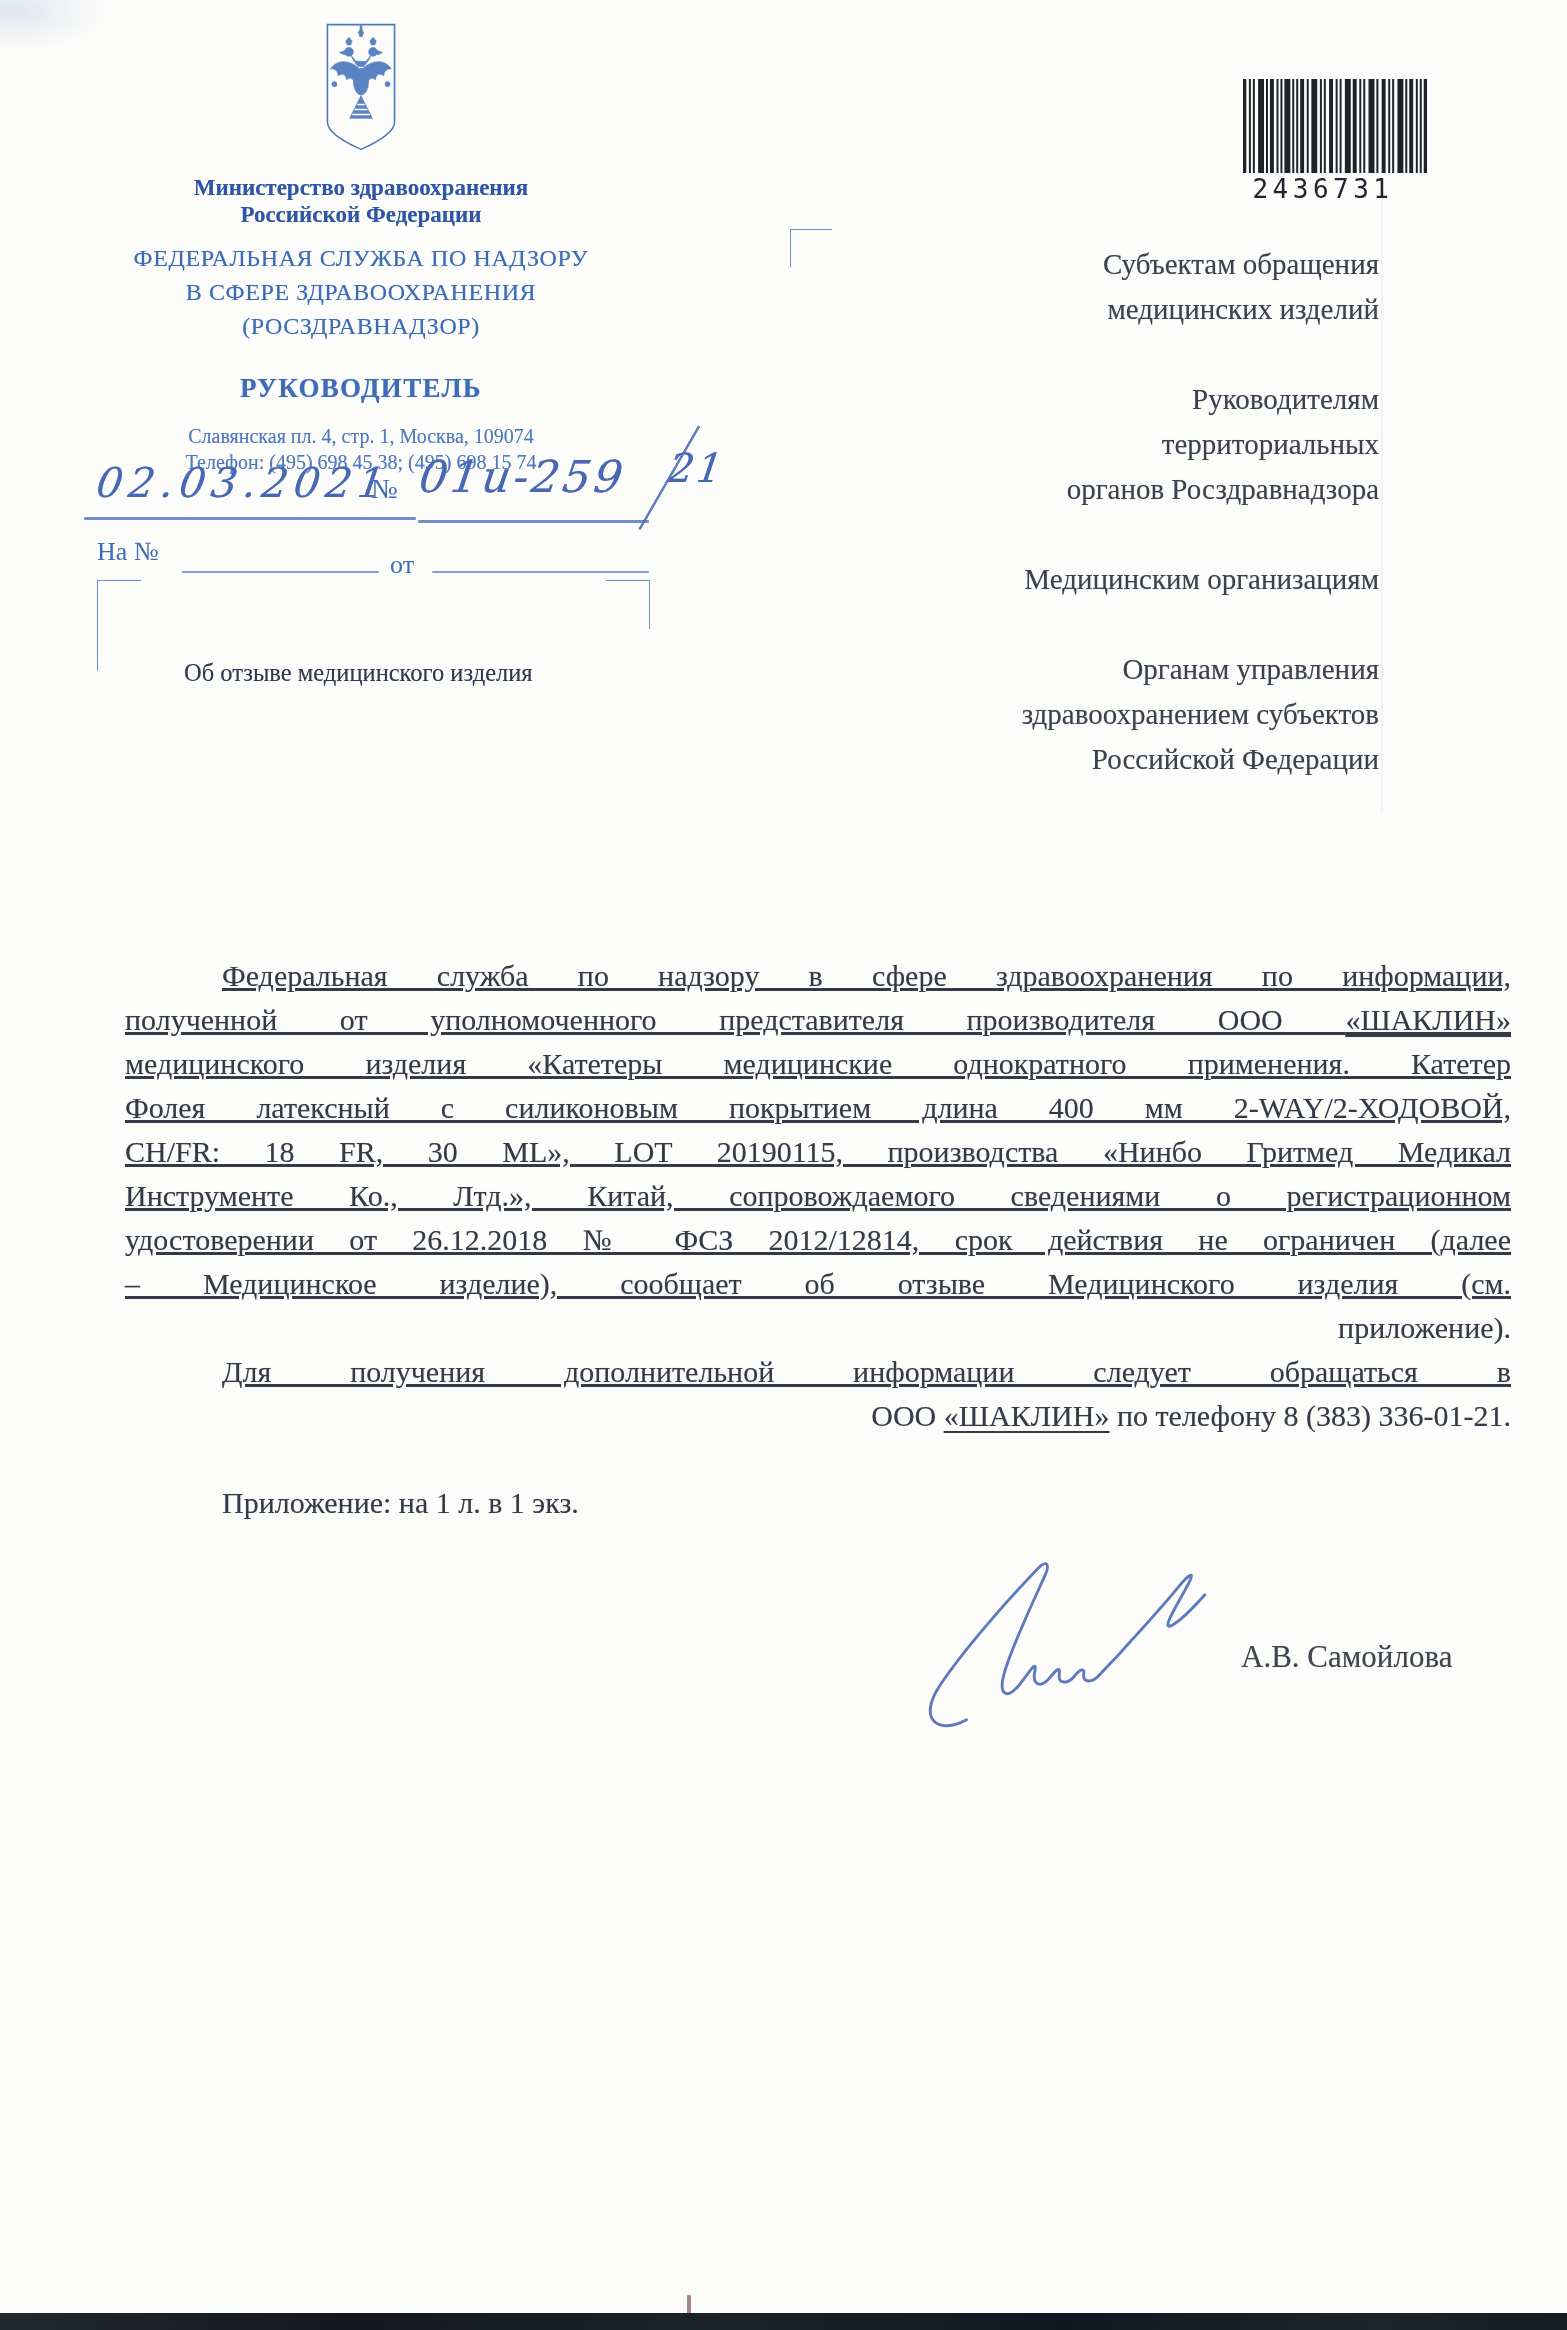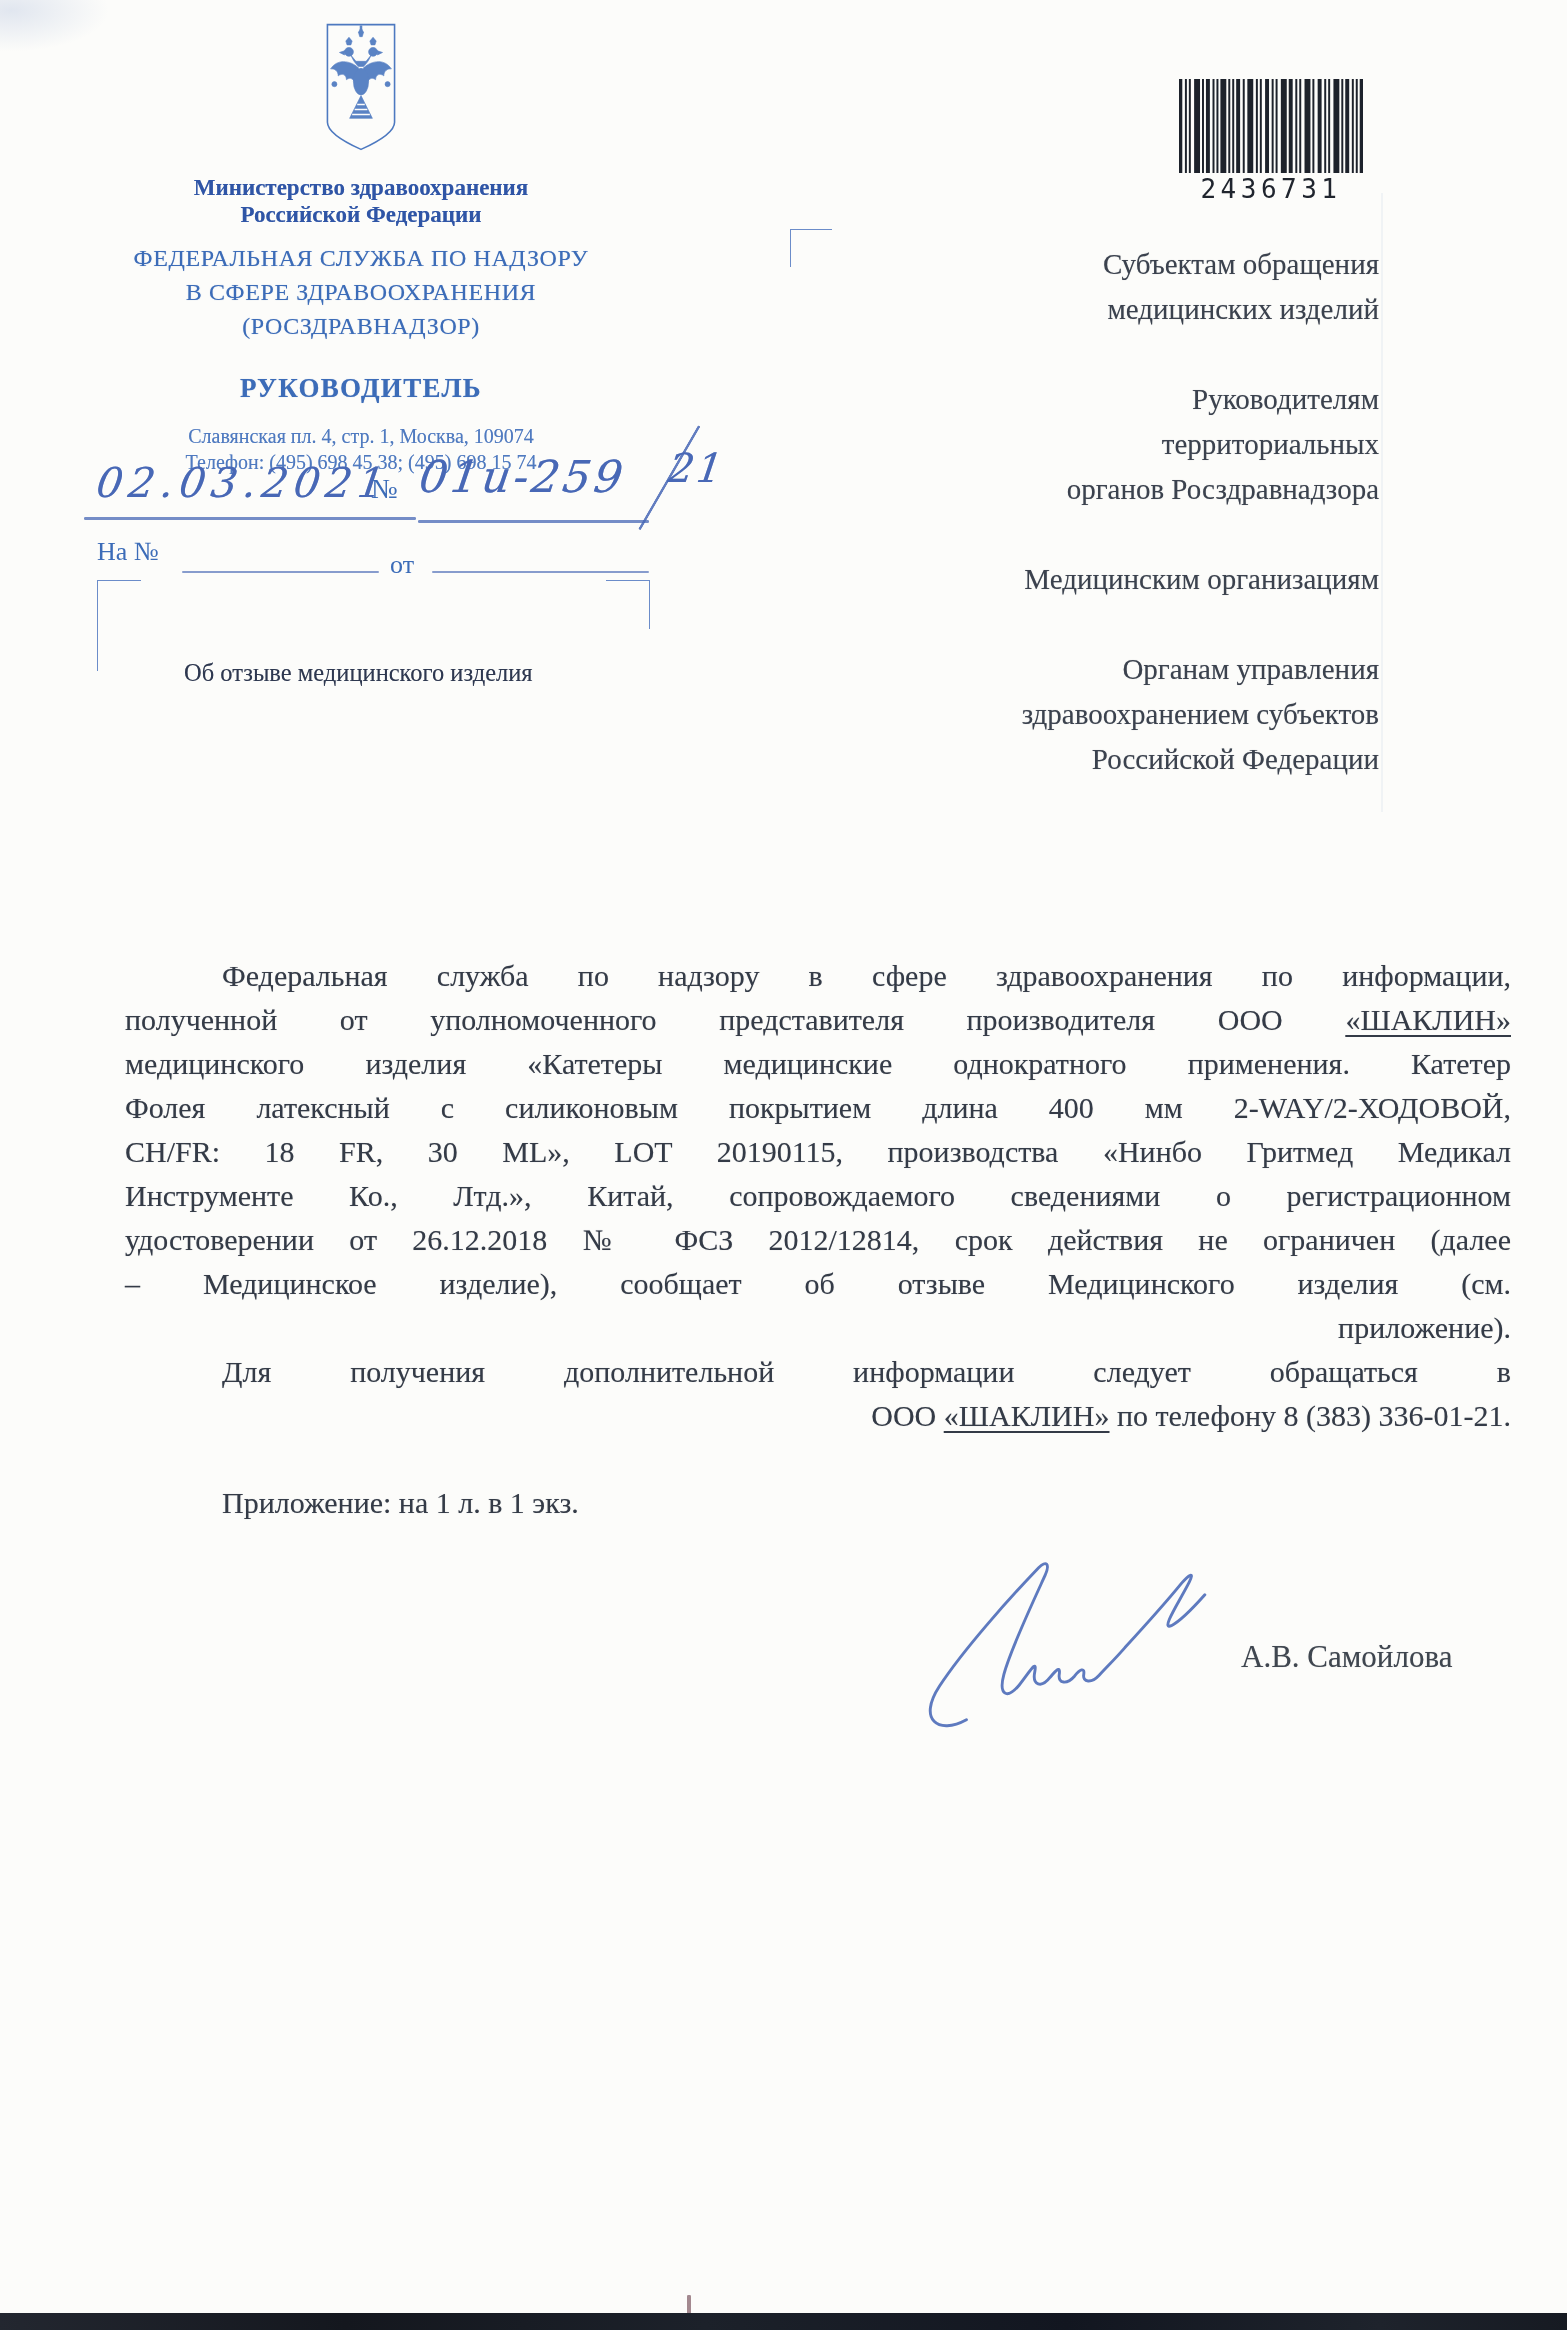--- a/index.html
+++ b/index.html
@@ -72,30 +72,30 @@
     text-shadow:0 0 0.6px rgba(46,56,80,.4);}
 
   
   .recipients{position:absolute;left:915px;top:242px;width:464px;text-align:right;
     color:var(--recipient_text);font-size:29px;line-height:45px;
     text-shadow:0 0 0.8px rgba(59,66,78,.4);}
   .rgroup{margin:0 0 45px 0;}
   .rgroup:last-child{margin-bottom:0;}
 
   
-  .barcode-wrap{position:absolute;left:1179px;top:79px;width:184px;text-align:center;}
+  .barcode-wrap{position:absolute;left:1243px;top:79px;width:160px;text-align:center;}
   .barcode-svg{display:block;width:184px;height:94px;}
   .barcode-num{margin-top:1.3px;font-family:"DejaVu Sans Mono",monospace;font-size:26px;
     letter-spacing:4.5px;color:var(--barcode_dark);}
 
   
   .body-block{position:absolute;left:125px;top:954px;width:1386px;
     font-size:30px;color:var(--body_text);text-shadow:0 0 0.8px rgba(52,59,71,.38);}
   .bodyline{line-height:44px;height:44px;white-space:nowrap;text-align:right;}
-  .jl{white-space:normal;text-align:justify;text-align-last:justify;}
+  .jl{white-space:normal;text-align:justify;text-align-last:justify;text-decoration:underline;}
   .indent{padding-left:97px;}
   .body-block u{text-underline-offset:4.5px;text-decoration-thickness:1.6px;}
 
   .attachment{position:absolute;left:222px;top:1486px;font-size:30px;color:var(--body_text);
     text-shadow:0 0 0.8px rgba(52,59,71,.38);}
 
   
   .sig-svg{position:absolute;left:884px;top:1547px;width:335px;height:187px;color:var(--ink_blue);}
   .signer{position:absolute;left:1241px;top:1639px;font-size:31px;color:#3f464f;
     text-shadow:0 0 0.8px rgba(63,70,79,.4);}

